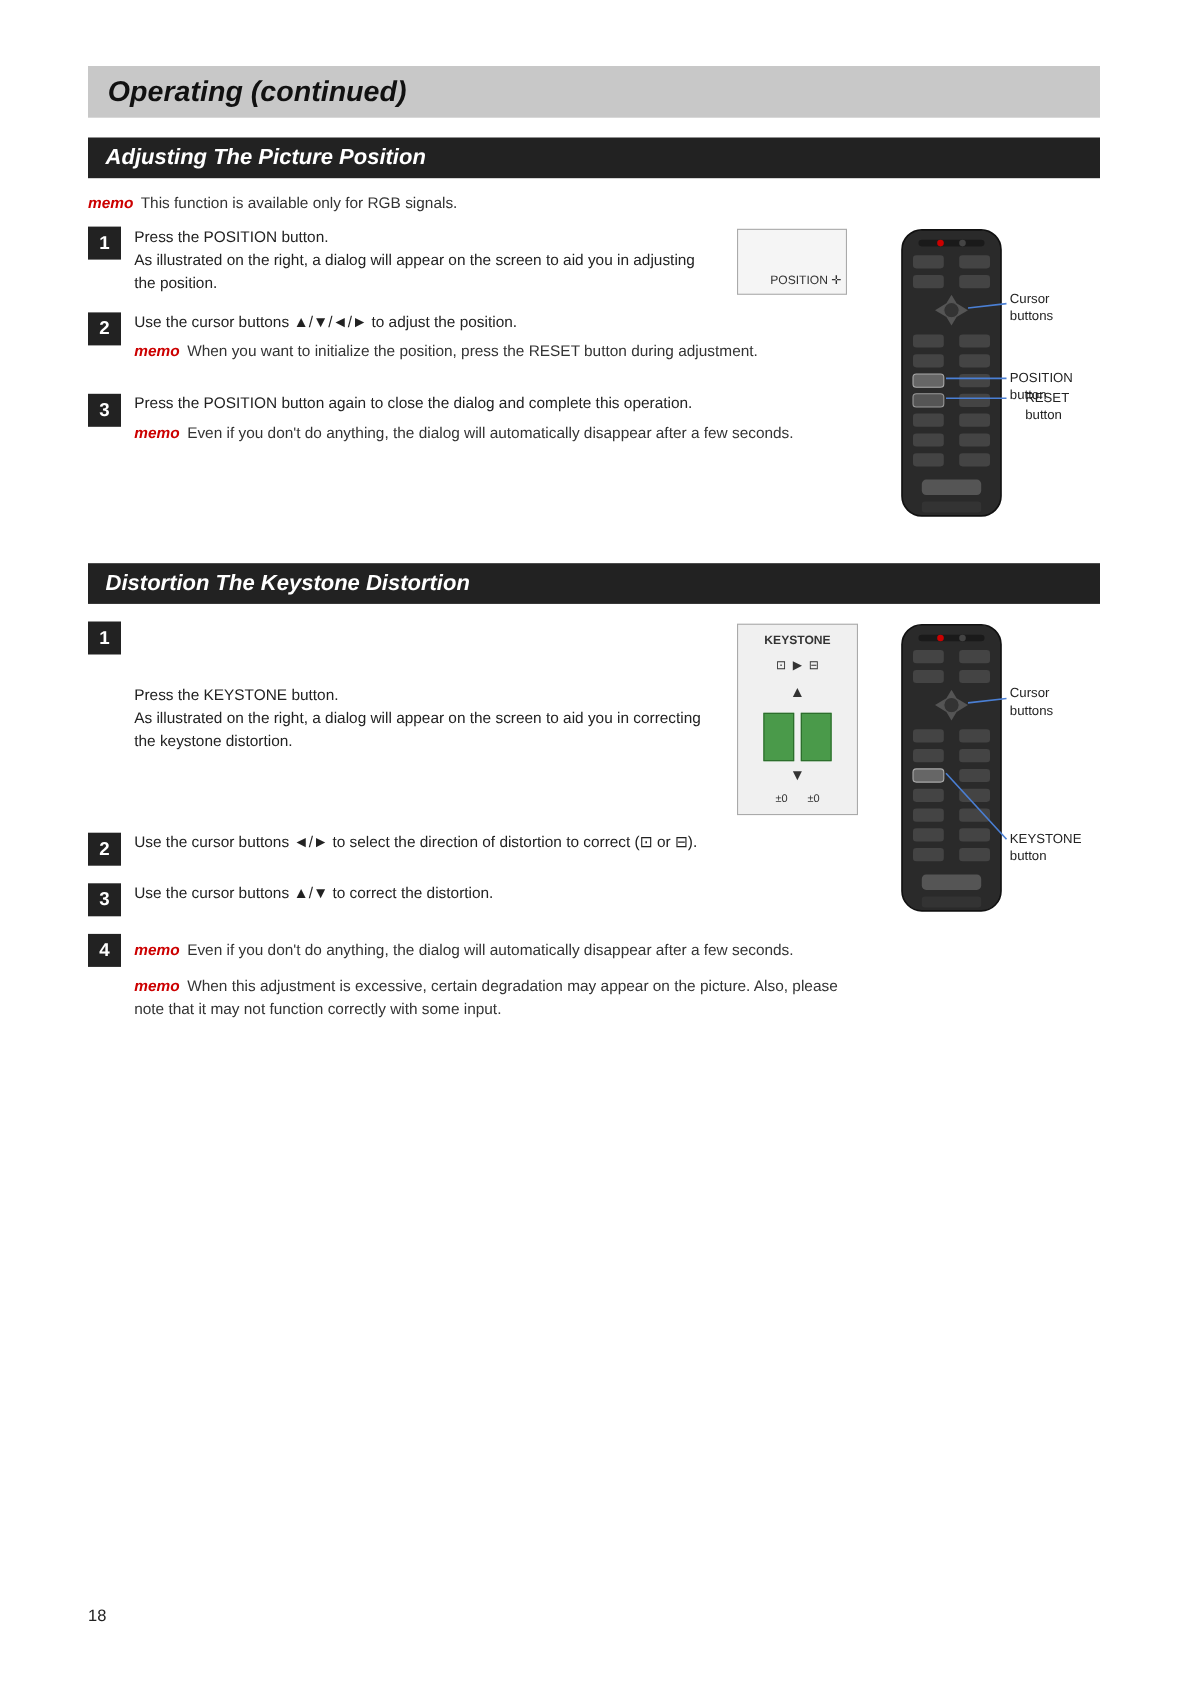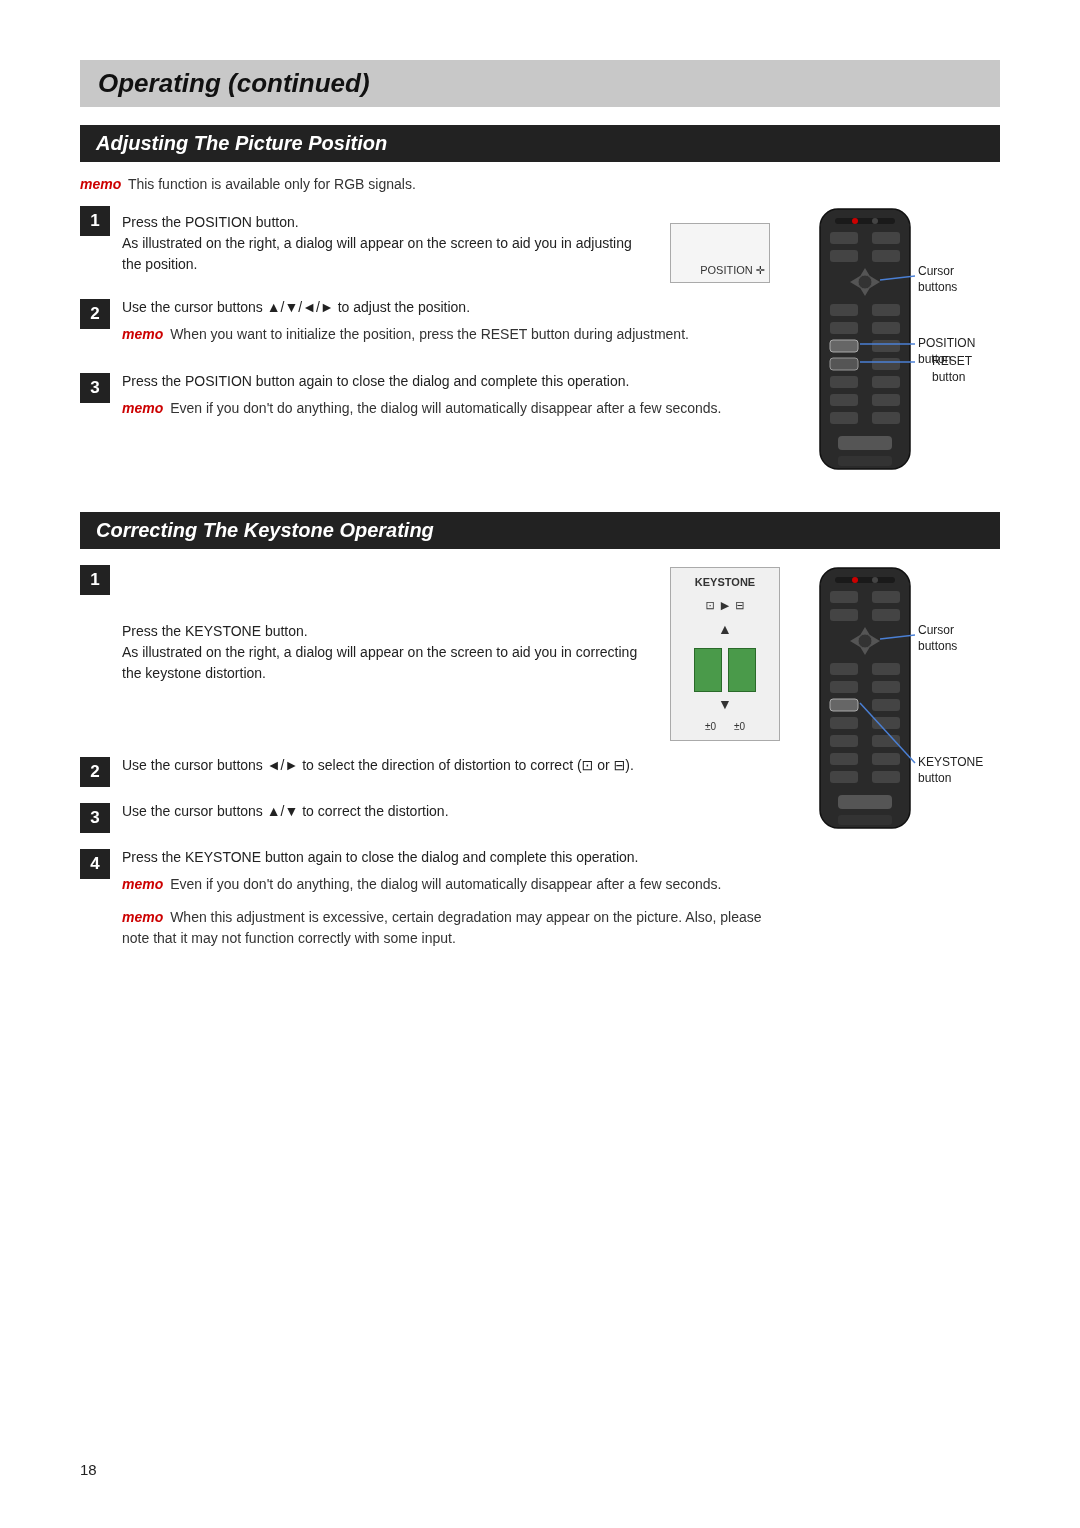--- a/index.html
+++ b/index.html
@@ -116,21 +116,21 @@
       border: 1.5px solid #aaa;
       background: #f5f5f5;
       width: 100px;
       height: 60px;
       display: flex;
       align-items: flex-end;
       justify-content: flex-end;
       padding: 4px;
       font-size: 11px;
       color: #333;
-      margin-top: 19px;
+      margin-top: 4px;
     }
     
     .keystone-dialog {
       border: 1.5px solid #aaa;
       background: #f0f0f0;
       width: 110px;
       padding: 6px;
       display: flex;
       flex-direction: column;
       align-items: center;
@@ -292,21 +292,21 @@
           <div style="position:absolute; top:60px; left:118px; font-size:12px; line-height:1.3; color:#222; white-space:nowrap;">Cursor<br>buttons</div>
           <div style="position:absolute; top:132px; left:118px; font-size:12px; line-height:1.3; color:#222; white-space:nowrap;">POSITION<br>button</div>
           <div style="position:absolute; top:150px; left:132px; font-size:12px; line-height:1.3; color:#222; white-space:nowrap;">RESET<br>button</div>
         </div>
       </div>
     </div>
   </div>
 
   <div class="subsection-gap">
     <div class="subsection-header">
-      <h2>Correcting The Keystone Operating</h2>
+      <h2>Distortion The Keystone Distortion</h2>
     </div>
 
     <div class="two-col">
       <div class="instructions-col">
 
         <div class="step-block">
           <div class="step-num">1</div>
           <div class="step-content">
             <div class="step-row">
               <div class="step-text">
@@ -350,21 +350,20 @@
         <div class="step-block">
           <div class="step-num">3</div>
           <div class="step-content">
             <span>Use the cursor buttons ▲/▼ to correct the distortion.</span>
           </div>
         </div>
 
         <div class="step-block">
           <div class="step-num">4</div>
           <div class="step-content">
-            <span>Press the KEYSTONE button again to close the dialog and complete this operation.</span>
             <div class="memo-line" style="margin-top:6px;">
               <span class="memo-label">memo</span>
               <span>Even if you don't do anything, the dialog will automatically disappear after a few seconds.</span>
             </div>
             <div class="memo-line" style="margin-top:6px;">
               <span class="memo-label">memo</span>
               <span>When this adjustment is excessive, certain degradation may appear on the picture. Also, please note that it may not function correctly with some input.</span>
             </div>
           </div>
         </div>

